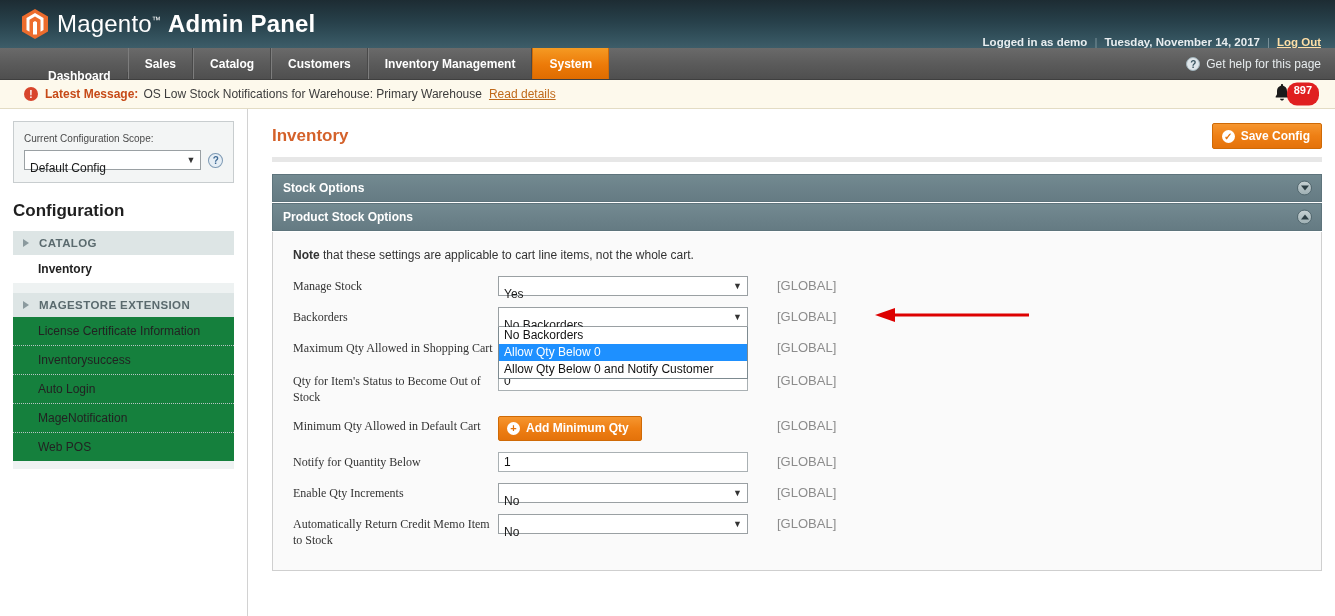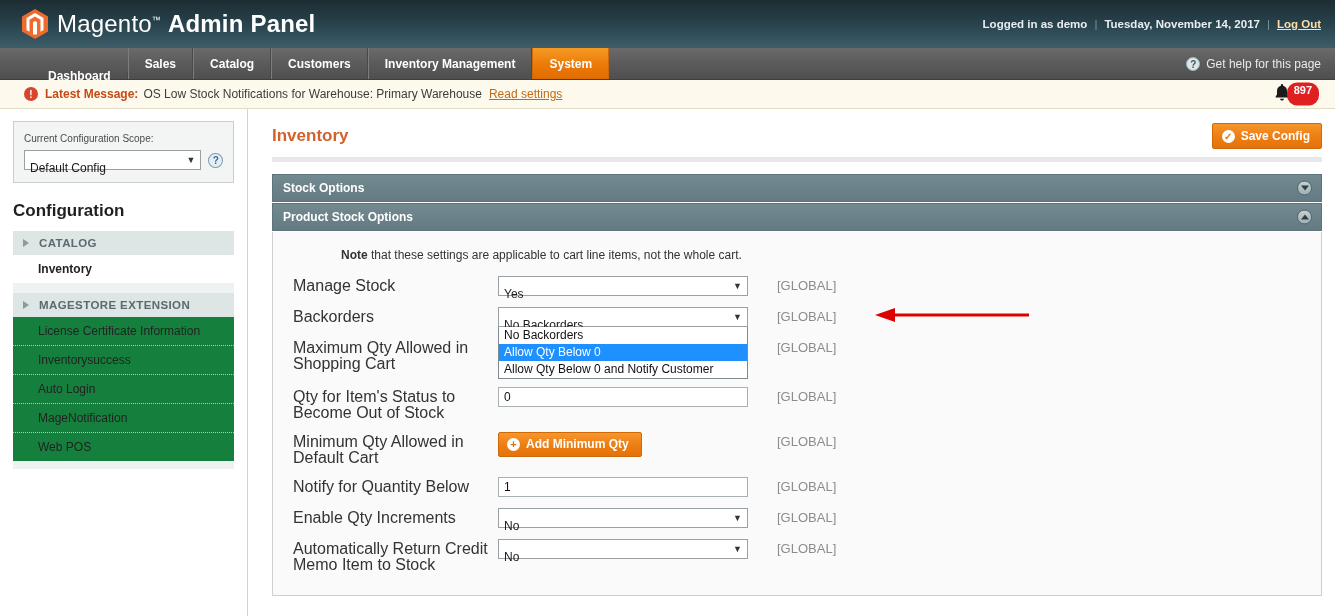--- a/index.html
+++ b/index.html
@@ -28,21 +28,21 @@
   #logo-text {
     color: #ffffff; font-size: 24px; letter-spacing: .2px;
     font-family: "Liberation Sans", sans-serif; white-space: nowrap;
   }
   #logo-text .light { font-weight: 400; }
   #logo-text .bold { font-weight: bold; }
   #logo-text .tm { font-size: 9px; vertical-align: super; }
 
   #header-right {
     position: absolute; right: 14px; top: 0; height: 48px;
-    display: flex; align-items: center;
+    display: flex; align-items: flex-end;
     font-size: 11.5px; color: #e8edef; font-weight: bold;
   }
   #header-right .sep { margin: 0 7px; color: #7d949d; font-weight: normal; }
   #logout-link {
     color: #ffdfa6; text-decoration: underline; cursor: pointer; font-weight: bold;
   }
 
   
   #nav {
     position: relative;
@@ -202,24 +202,24 @@
     width: 0; height: 0; border-left: 4px solid transparent; border-right: 4px solid transparent;
   }
   .collapse-icon.down .arr { border-top: 5px solid #2d3e44; }
   .collapse-icon.up   .arr { border-bottom: 5px solid #2d3e44; }
 
   #section-body {
     border: 1px solid #cfcfcf; border-top: none;
     background: #fafafa; padding: 16px 0 22px 0; position: relative;
   }
   #note-line { padding: 0 0 14px 20px; font-size: 12px; color: #333; }
-  #note-line b { font-weight: bold; margin-left: 48px; }
+  #note-line b { font-weight: bold; }
 
   .frow { display: flex; align-items: flex-start; margin-bottom: 11px; padding-left: 20px; }
-  .flabel { width: 205px; flex: none; font-size: 16px; color: #333; line-height: 16px; padding-top: 2px; }
+  .flabel { width: 205px; flex: none; font-size: 12px; color: #333; line-height: 16px; padding-top: 2px; font-family: Liberation Serif, serif; }
   .fctl { width: 250px; flex: none; position: relative; }
   .fscope { font-size: 13px; color: #8c8c8c; padding-left: 29px; padding-top: 2px; }
 
   .txt-input {
     width: 100%; height: 20px; border: 1px solid #a9b0b3; background: #ffffff;
     font-size: 12px; color: #111; padding: 0 5px; font-family: "Liberation Sans", sans-serif;
   }
   .sel-ctl { width: 100%; }
 
   
@@ -290,21 +290,21 @@
   <div id="nav-help">
     <span class="qmark">?</span>
     <span>Get help for this page</span>
   </div>
 </div>
 
 <div id="msgbar">
   <span id="msg-alert-icon">!</span>
   <span id="msg-label">Latest Message:</span>
   <span>OS Low Stock Notifications for Warehouse: Primary Warehouse</span>
-  <span id="msg-read-details">Read settings</span>
+  <span id="msg-read-details">Read details</span>
 
   <div id="notif-bell">
     <span>
       <svg width="18" height="20" viewBox="0 0 18 20">
         <path d="M9 1.6c-.6 0-1.1.5-1.1 1.1v.6C5.6 3.8 4 5.9 4 8.4v3.3L2.6 14.2c-.2.4.1.9.6.9h11.6c.5 0 .8-.5.6-.9L14 11.7V8.4c0-2.5-1.6-4.6-3.9-5.1v-.6c0-.6-.5-1.1-1.1-1.1z" fill="#1b1b1b"></path>
         <path d="M7 16.2c.2 1 1 1.8 2 1.8s1.8-.8 2-1.8H7z" fill="#1b1b1b"></path>
       </svg>
     </span>
     <span id="notif-count">897</span>
   </div>

